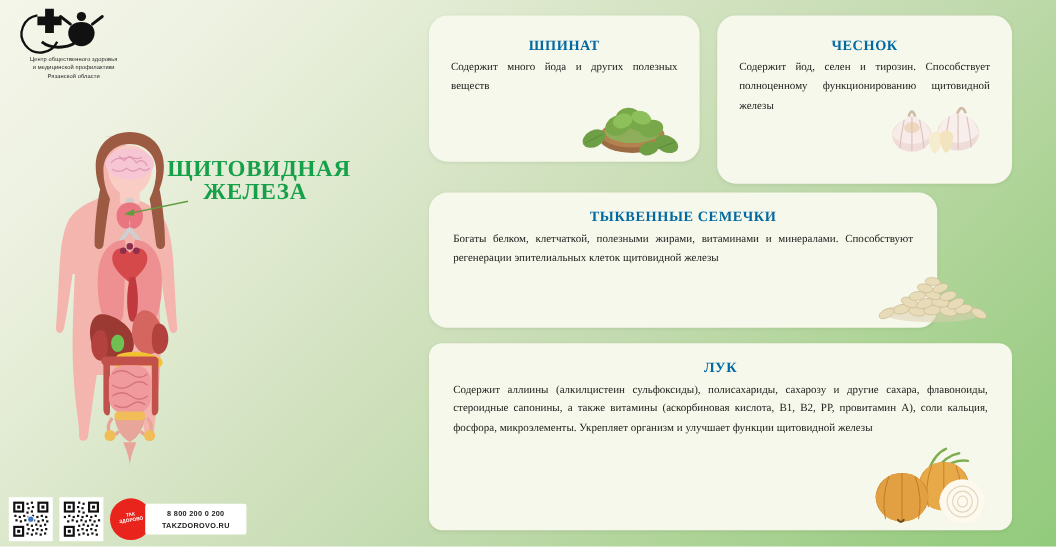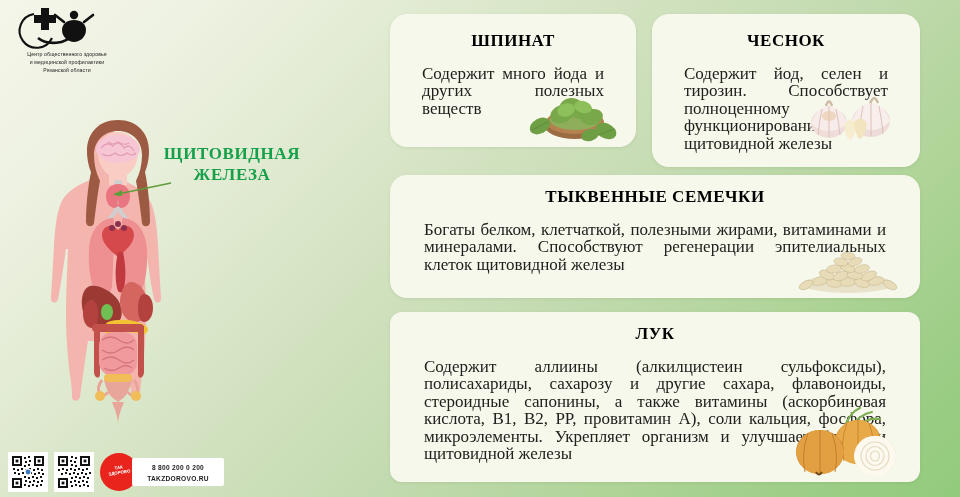--- a/index.html
+++ b/index.html
@@ -68,21 +68,21 @@
   
   .callout {
     position: absolute;
     left: 152px;
     top: 143px;
     width: 160px;
     text-align: center;
     color: #17a04a;
     font-family: "Liberation Serif", serif;
     font-weight: bold;
-    font-size: 17px;
+    font-size: 21px;
     line-height: 21px;
     letter-spacing: .6px;
   }
   .callout-line {
     position: absolute;
     left: 110px;
     top: 182px;
     width: 62px;
     height: 14px;
   }
@@ -90,41 +90,41 @@
   
   .card {
     position: absolute;
     background: #f7f8ec;
     border-radius: 17px;
     box-shadow: 0 1px 3px rgba(90,110,70,.13);
     box-sizing: border-box;
   }
   .card-title {
     text-align: center;
-    color: #000000;
+    color: #0369a1;
     font-weight: bold;
-    font-size: 17px;
+    font-size: 13px;
     line-height: 17px;
     letter-spacing: .5px;
     margin: 0;
     padding: 0;
   }
   .card-body {
     color: #22201e;
-    font-size: 17px;
+    font-size: 10px;
     line-height: 17.4px;
     text-align: justify;
     text-align-last: left;
-    margin: 16px;
+    margin: 4px;
     padding: 0;
   }
 
   #card-spinach  { left: 390px; top: 14px;  width: 246px; height: 133px; padding: 18px 16px 0 16px; }
   #card-garlic   { left: 652px; top: 14px;  width: 268px; height: 153px; padding: 18px 16px 0 16px; }
-  #card-seeds    { left: 390px; top: 175px; width: 530px; height: 123px; padding: 13px 18px 0 18px; }
+  #card-seeds    { left: 390px; top: 175px; width: 462px; height: 123px; padding: 13px 18px 0 18px; }
   #card-onion    { left: 390px; top: 312px; width: 530px; height: 170px; padding: 13px 18px 0 18px; border-radius: 12px; }
 
   .food-img { position: absolute; }
 
   
   .footer { position: absolute; left: 8px; top: 452px; height: 40px; }
   .qr {
     position: absolute;
     top: 0;
     width: 40px;

